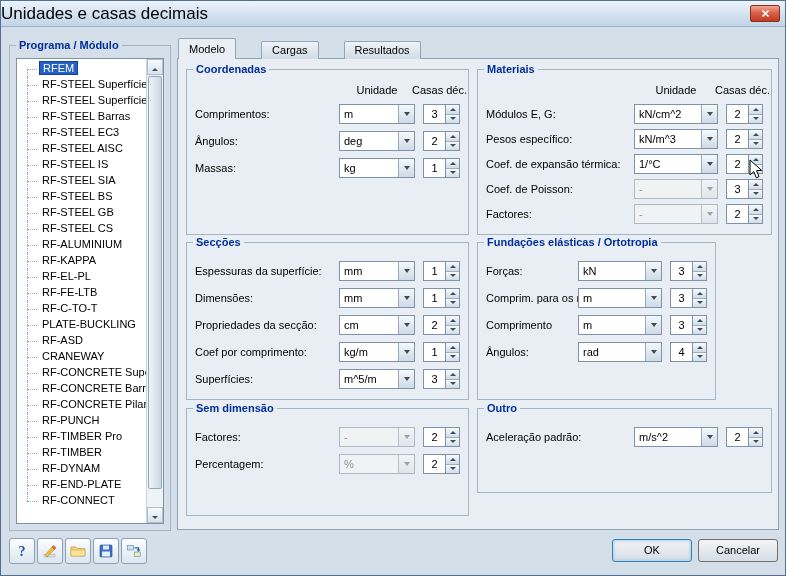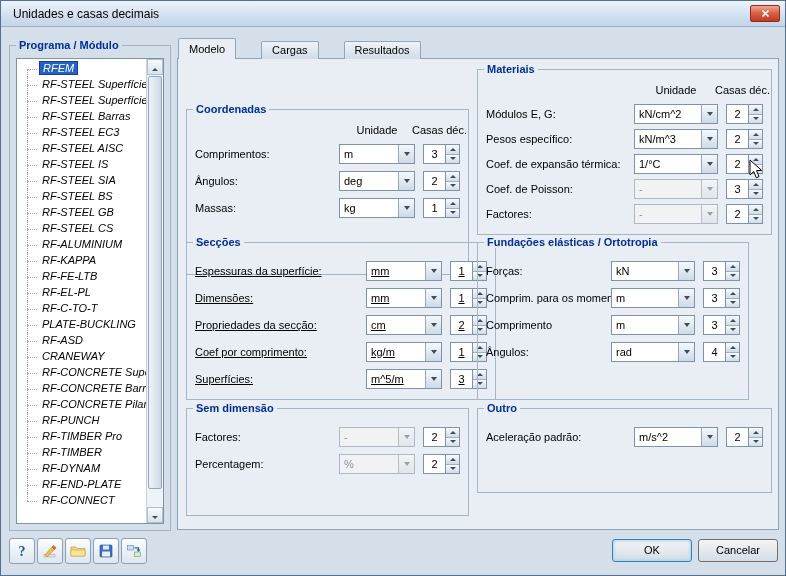--- a/index.html
+++ b/index.html
@@ -6,38 +6,38 @@
   html,body { background:#fff; }
   body { font-family:"Liberation Sans", sans-serif; font-size:11px; color:#000; }
 
   .window { position:relative; width:786px; height:576px; background:#d5dfe9;
             border:1px solid #55708c; overflow:hidden; }
 
   
   .titlebar { position:absolute; left:0; top:0; right:0; height:26px;
               background:linear-gradient(#ecf4fb,#d3e1f0 55%,#c3d5e8);
               border-bottom:1px solid #9ab2c9; display:flex; align-items:center;
-              padding:0 12px; font-size:12px; }
+              padding:0 0; font-size:17px; }
   .close-btn { position:absolute; top:4px; right:5px; width:30px; height:17px;
                border:1px solid #8c2e20; border-radius:2px;
                background:linear-gradient(#f2a894,#d9634a 45%,#c03a22);
                display:flex; align-items:center; justify-content:center; cursor:default; }
 
   
   .gb { position:absolute; border:1px solid #a3b6c8; padding:14px 8px 8px 8px; --cw:76px; }
   .gb.wide { --cw:84px; }
   .gb.nohdr { padding-top:18px; }
   .gb-title { position:absolute; top:-7px; left:6px; padding:0 3px; background:#e9eef4;
               color:#002f99; font-weight:bold; white-space:nowrap; }
   .gb.on-dialog .gb-title { background:#d5dfe9; }
 
   
   .tree-box { position:absolute; left:6px; top:12px; right:6px; bottom:6px;
               background:#fff; border:1px solid #7f93a6; display:flex; overflow:hidden; }
-  .tree-list { flex:1; overflow:hidden; padding:2px 0 0 2px;font-style:italic; }
+  .tree-list { flex:1; overflow:hidden; padding:2px 0 0 2px; }
   .tree-item { position:relative; height:16px; line-height:15px; padding-left:20px;
                white-space:nowrap; overflow:hidden; }
   .tree-item::before { content:""; position:absolute; left:8px; top:8px; width:10px;
                        border-top:1px dotted #98a8b8; }
   .tree-item::after  { content:""; position:absolute; left:8px; top:0; height:16px;
                        border-left:1px dotted #98a8b8; }
   .tree-item:first-child::after { top:8px; height:8px; }
   .tree-item:last-child::after  { height:8px; }
   .tree-label { padding:0 3px; }
   .tree-item.selected .tree-label { background:#2361c6; color:#fff; border:1px solid #16418f; }
@@ -130,22 +130,22 @@
           <div class="tree-item"><span class="tree-label">RF-STEEL Barras</span></div>
           <div class="tree-item"><span class="tree-label">RF-STEEL EC3</span></div>
           <div class="tree-item"><span class="tree-label">RF-STEEL AISC</span></div>
           <div class="tree-item"><span class="tree-label">RF-STEEL IS</span></div>
           <div class="tree-item"><span class="tree-label">RF-STEEL SIA</span></div>
           <div class="tree-item"><span class="tree-label">RF-STEEL BS</span></div>
           <div class="tree-item"><span class="tree-label">RF-STEEL GB</span></div>
           <div class="tree-item"><span class="tree-label">RF-STEEL CS</span></div>
           <div class="tree-item"><span class="tree-label">RF-ALUMINIUM</span></div>
           <div class="tree-item"><span class="tree-label">RF-KAPPA</span></div>
+          <div class="tree-item"><span class="tree-label">RF-EL-PL</span></div>
           <div class="tree-item"><span class="tree-label">RF-FE-LTB</span></div>
-          <div class="tree-item"><span class="tree-label">RF-EL-PL</span></div>
           <div class="tree-item"><span class="tree-label">RF-C-TO-T</span></div>
           <div class="tree-item"><span class="tree-label">PLATE-BUCKLING</span></div>
           <div class="tree-item"><span class="tree-label">RF-ASD</span></div>
           <div class="tree-item"><span class="tree-label">CRANEWAY</span></div>
           <div class="tree-item"><span class="tree-label">RF-CONCRETE Superf</span></div>
           <div class="tree-item"><span class="tree-label">RF-CONCRETE Barras</span></div>
           <div class="tree-item"><span class="tree-label">RF-CONCRETE Pilares</span></div>
           <div class="tree-item"><span class="tree-label">RF-PUNCH</span></div>
           <div class="tree-item"><span class="tree-label">RF-TIMBER Pro</span></div>
           <div class="tree-item"><span class="tree-label">RF-TIMBER</span></div>
@@ -168,21 +168,21 @@
   </div>
 
   <div class="tabs">
     <div class="tab active">Modelo</div>
     <div class="tab">Cargas</div>
     <div class="tab">Resultados</div>
   </div>
 
   <div class="page">
 
-    <div class="gb g7" style="left:8px; top:10px; width:283px; height:166px;margin-top:40px;">
+    <div class="gb g7" style="left:8px; top:10px; width:283px; height:166px;">
       <span class="gb-title">Coordenadas</span>
       <div class="hdr">
         <span class="h-unit">Unidade</span>
         <span class="h-dec">Casas déc.</span>
       </div>
       <div class="rows">
           <div class="row">
             <span class="lbl">Comprimentos:</span>
             <div class="combo">
               <span class="cval">m</span>
@@ -348,21 +348,21 @@
                 </span>
                 <span class="sbtn down">
                   <span class="tri-d"></span>
                 </span>
               </span>
             </div>
           </div>
         </div>
     </div>
 
-    <div class="gb g7 nohdr" style="left:8px; top:183px; width:310px; height:158px;text-decoration:underline;">
+    <div class="gb g7 nohdr" style="left:8px; top:183px; width:283px; height:158px;">
       <span class="gb-title">Secções</span>
       <div class="rows">
           <div class="row">
             <span class="lbl">Espessuras da superfície:</span>
             <div class="combo">
               <span class="cval">mm</span>
               <span class="cbtn">
                 <span class="tri-d"></span>
               </span>
             </div>
@@ -454,21 +454,21 @@
                 </span>
                 <span class="sbtn down">
                   <span class="tri-d"></span>
                 </span>
               </span>
             </div>
           </div>
         </div>
     </div>
 
-    <div class="gb wide g7 nohdr" style="left:299px; top:183px; width:272px; height:158px;">
+    <div class="gb wide g7 nohdr" style="left:299px; top:183px; width:239px; height:158px;">
       <span class="gb-title">Fundações elásticas / Ortotropia</span>
       <div class="rows">
           <div class="row">
             <span class="lbl">Forças:</span>
             <div class="combo">
               <span class="cval">kN</span>
               <span class="cbtn">
                 <span class="tri-d"></span>
               </span>
             </div>

